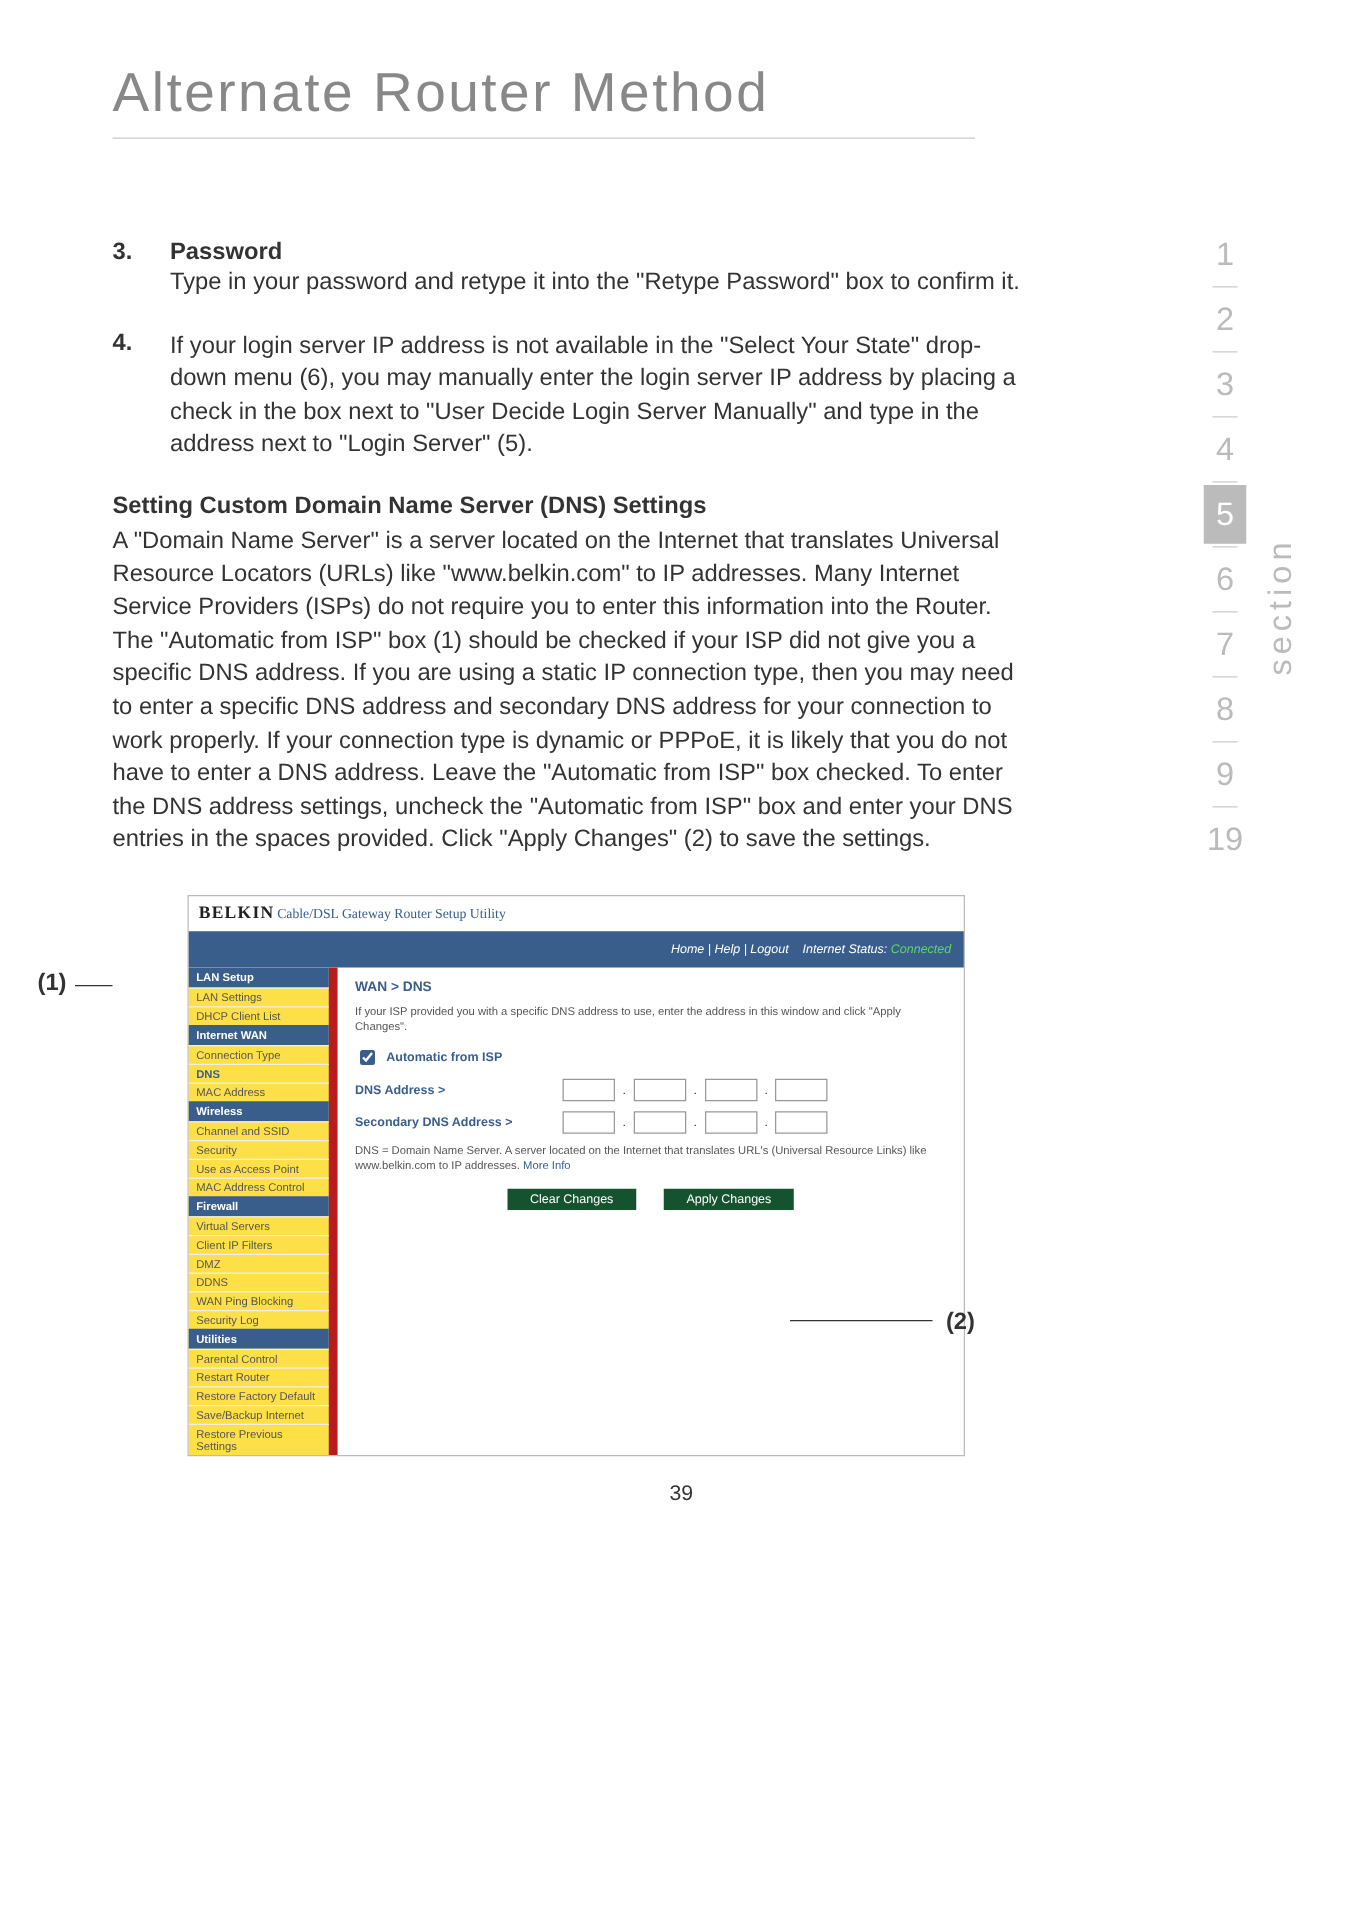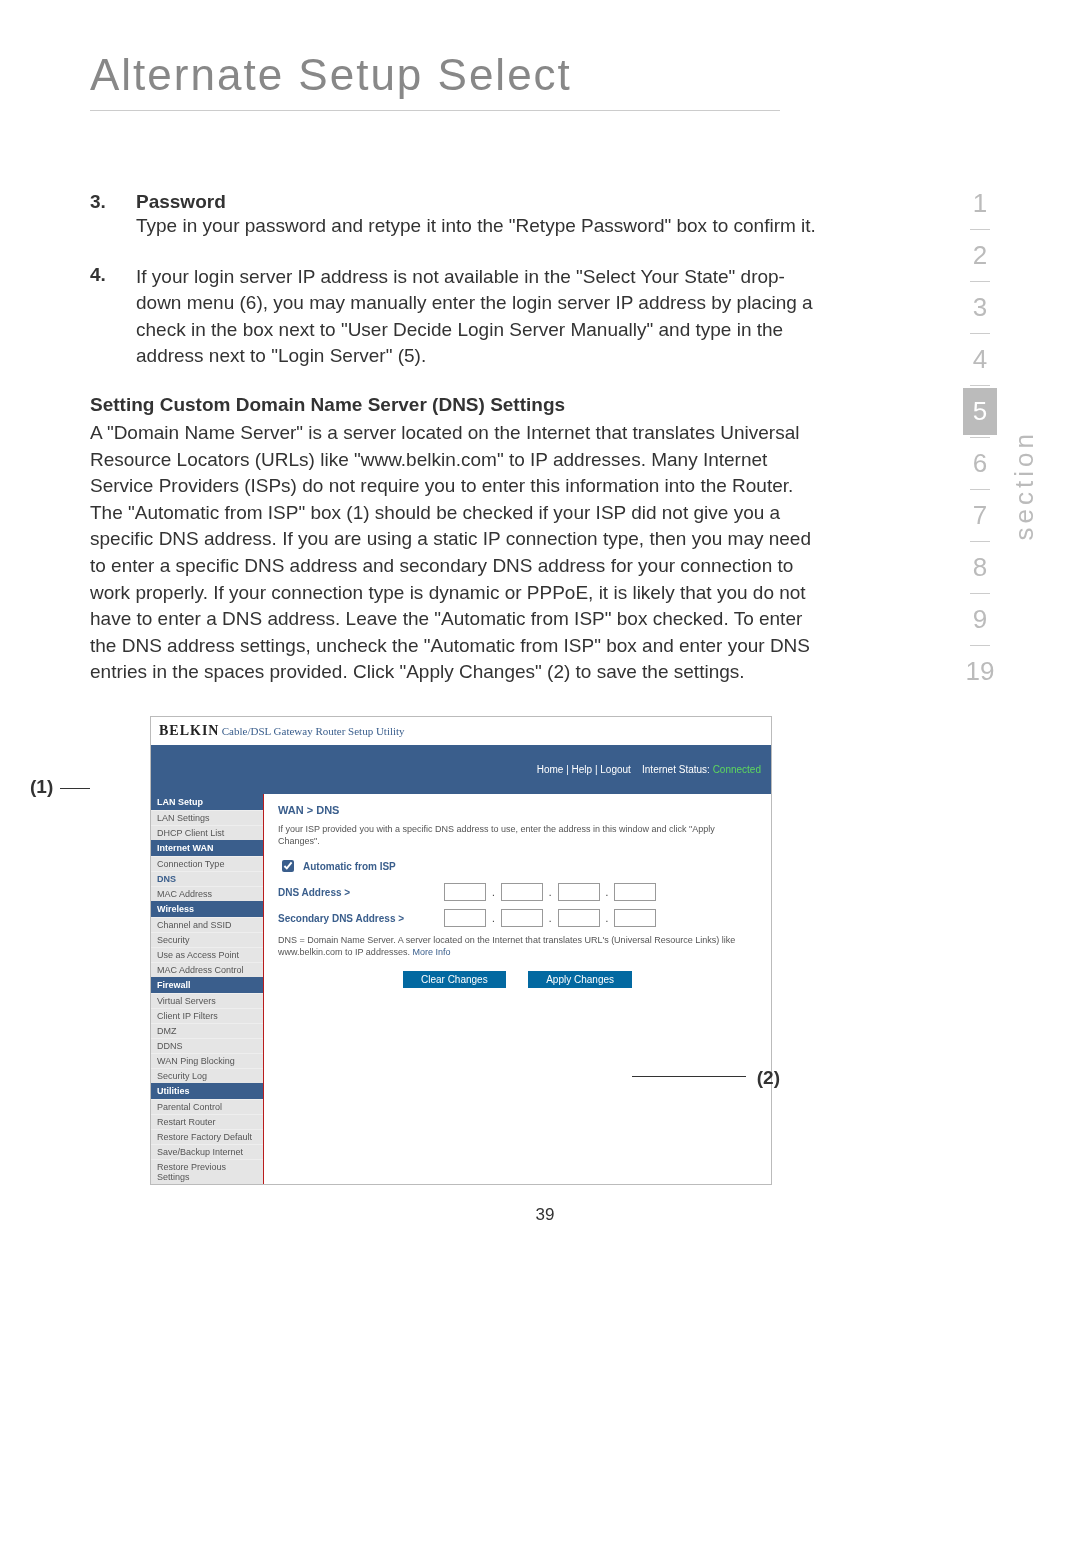--- a/index.html
+++ b/index.html
@@ -135,31 +135,32 @@
   .brand-sub {
     font-size: 11px;
     color: #3a5e8c;
     font-weight: normal;
     font-family: 'Times New Roman', serif;
   }
   .router-topbar {
     background: #3a5e8c;
     color: #fff;
     text-align: right;
-    padding: 19px 10px;
+    padding: 9px 10px;
     font-size: 10px;
+    font-style: italic;
   }
   .status-connected { color: #5dd85d; }
   .router-body {
     display: flex;
   }
   .sidebar {
     width: 112px;
-    background: #e5e5e5;
-    border-right: 1px solid #b91c1c;
+    background: #fde047;
+    border-right: 7px solid #b91c1c;
   }
   .sidebar-hdr {
     background: #3a5e8c;
     color: #fff;
     padding: 3px 6px;
     font-size: 9px;
     font-weight: bold;
   }
   .sidebar-item {
     padding: 2px 6px;
@@ -207,21 +208,21 @@
   .checkbox {
     width: 12px; height: 12px;
     accent-color: #3a5e8c;
   }
   .more-info { color: #3a5e8c; }
   .btn-row {
     text-align: center;
     margin-top: 12px;
   }
   .router-btn {
-    background: #0369a1;
+    background: #14532d;
     color: #fff;
     border: none;
     padding: 3px 18px;
     font-size: 10px;
     margin: 0 10px;
     cursor: pointer;
   }
 
   .callout-1 {
     position: absolute;
@@ -254,21 +255,21 @@
     border-top: 1px solid #333;
   }
   .screenshot-wrap {
     position: relative;
   }
 </style>
 </head>
 <body>
 
 <div class="page">
-  <h1 class="title">Alternate Setup Select</h1>
+  <h1 class="title">Alternate Router Method</h1>
   <div class="title-underline"></div>
 
   <div class="content-area">
     <div class="main-col">
       <ol class="steps">
         <li>
           <span class="step-num">3.</span>
           <span class="step-title">Password</span>
           <div class="step-body">Type in your password and retype it into the "Retype Password" box to confirm it.</div>
         </li>

